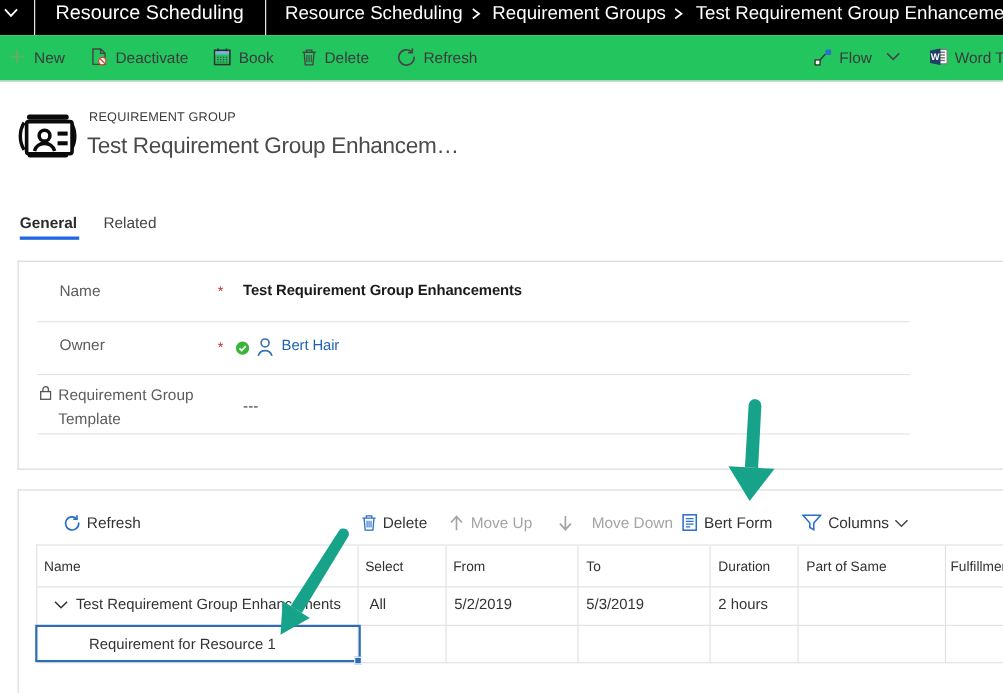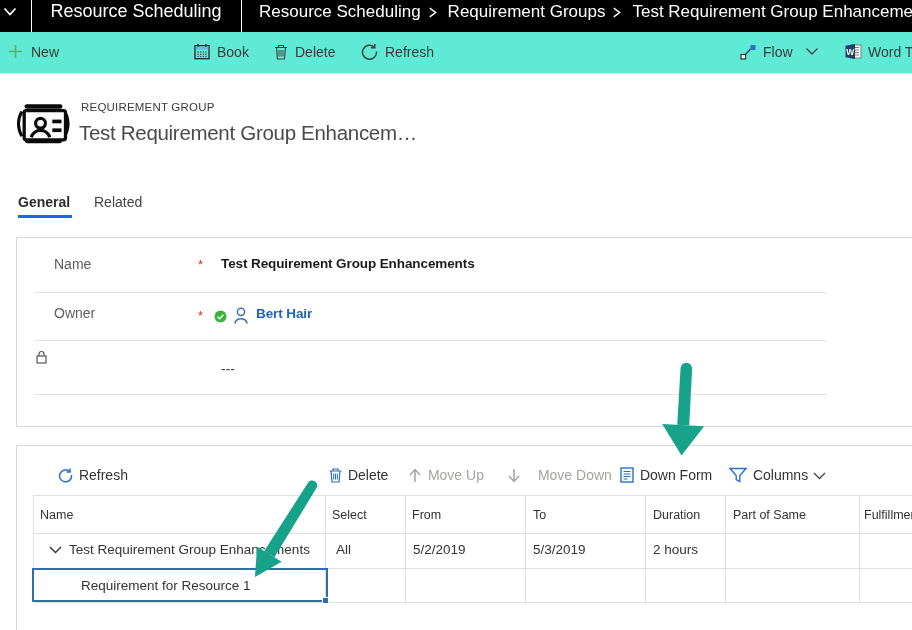--- a/index.html
+++ b/index.html
@@ -7,21 +7,21 @@
   body { font-family:"Liberation Sans", sans-serif; position:relative; }
   .abs { position:absolute; }
 
   
   #topbar { left:0; top:0; width:912px; height:32px; background:#000; color:#fff; }
   #topbar .sep { position:absolute; top:0; width:1px; height:32px; background:#fff; }
   #appname { position:absolute; left:31px; top:0; width:210px; height:32px; line-height:32px; text-align:center; font-size:18px; line-height:22px; color:#fff; }
   #crumbs { position:absolute; left:259px; top:0; height:32px; line-height:23px; font-size:17px; font-weight:normal; color:#fff; white-space:nowrap; }
 
   
-  #cmdbar { left:0; top:32px; width:912px; height:42px; background:#5eead4; border-bottom:1px solid #e2e0de; }
+  #cmdbar { left:0; top:32px; width:912px; height:42px; background:#22c55e; border-bottom:1px solid #e2e0de; }
   .cmd { position:absolute; top:0; height:41px; line-height:41px; font-size:14px; color:#3b3b3b; white-space:nowrap; }
   .cmd svg { vertical-align:middle; margin-top:-3px; }
   .gray { color:#a5a3a1; }
 
   
   #entico { left:14px; top:98px; }
   #entlabel { left:81px; top:101px; font-size:11.5px; color:#3b3b3b; letter-spacing:0.2px; }
   #enttitle { left:79px; top:121px; font-size:20.5px; letter-spacing:-0.3px; color:#4a4a4a; }
 
   
@@ -68,20 +68,26 @@
         <path d="M1.8 1.2 L7.6 5.5 L1.8 9.8" stroke="#fff" stroke-width="1.5" fill="none"></path>
       </svg>Requirement Groups<svg width="9" height="11" viewBox="0 0 9 11" style="margin:0 11px 0 7px;vertical-align:-1px">
         <path d="M1.8 1.2 L7.6 5.5 L1.8 9.8" stroke="#fff" stroke-width="1.5" fill="none"></path>
       </svg>Test Requirement Group Enhancements</div>
 </div>
 
 <div id="cmdbar" class="abs">
   <div class="cmd" style="left:8px"><svg width="15" height="15" viewBox="0 0 15 15">
         <path d="M7.5 1 V14 M1 7.5 H14" stroke="#62ae62" stroke-width="1.7"></path>
       </svg><span style="margin-left:8px">New</span></div>
+  <div class="cmd" style="left:82px"><svg width="16" height="17" viewBox="0 0 16 17">
+        <path d="M2.5 1.5 h7 l4 4 v10 h-11 z" fill="none" stroke="#444" stroke-width="1.3"></path>
+        <path d="M9.5 1.5 v4 h4" fill="none" stroke="#444" stroke-width="1.3"></path>
+        <circle cx="11" cy="12.5" r="3.4" fill="#fff" stroke="#d14836" stroke-width="1.2"></circle>
+        <path d="M8.7 10.2 L13.3 14.8" stroke="#d14836" stroke-width="1.2"></path>
+      </svg><span style="margin-left:7px">Deactivate</span></div>
   <div class="cmd" style="left:194px"><svg width="16" height="17" viewBox="0 0 16 17">
         <rect x="1" y="2.7" width="14" height="13" fill="none" stroke="#2f2f2f" stroke-width="1.4"></rect>
         <rect x="1.8" y="3.5" width="12.4" height="3" fill="#79aede"></rect>
         <path d="M4.2 1 v2.7 M11.8 1 v2.7" stroke="#2f2f2f" stroke-width="1.4"></path>
         <g fill="#4a4a4a">
           <circle cx="4.1" cy="9" r=".75"></circle>
           <circle cx="6.7" cy="9" r=".75"></circle>
           <circle cx="9.3" cy="9" r=".75"></circle>
           <circle cx="11.9" cy="9" r=".75"></circle>
           <circle cx="4.1" cy="11.2" r=".75"></circle>
@@ -145,25 +151,26 @@
   <div class="flabel" style="top:67px">Owner</div>
   <div class="fstar" style="top:70px">*</div>
   <svg class="abs" style="left:197px;top:72px" width="13" height="13" viewBox="0 0 13 13">
       <circle cx="6.5" cy="6.5" r="6" fill="#3cb43c"></circle>
       <path d="M3.7 6.7 L5.7 8.7 L9.4 4.7" stroke="#fff" stroke-width="1.5" fill="none"></path>
     </svg>
   <svg class="abs" style="left:216px;top:69px" width="16" height="17" viewBox="0 0 16 17">
       <circle cx="8" cy="4.8" r="3.6" fill="none" stroke="#3973ae" stroke-width="1.5"></circle>
       <path d="M1.8 16.5 a6.4 6.4 0 0 1 12.4 0" fill="none" stroke="#3973ae" stroke-width="1.5"></path>
     </svg>
-  <div class="abs" style="left:239px;top:68px;font-size:13.5px;font-weight:bold;letter-spacing:-0.1px;color:#1e65b1">Bert Hair</div>
+  <div class="abs" style="left:239px;top:68px;font-size:13.5px;font-weight:normal;letter-spacing:-0.1px;color:#1e65b1">Bert Hair</div>
   <svg class="abs" style="left:19px;top:112px" width="11" height="14" viewBox="0 0 11 14">
       <rect x="1" y="6" width="9" height="7" fill="none" stroke="#555" stroke-width="1.2"></rect>
       <path d="M3 6 V4 a2.5 2.5 0 0 1 5 0 V6" fill="none" stroke="#555" stroke-width="1.2"></path>
     </svg>
+  <div class="flabel" style="left:36px;top:111px;width:130px;line-height:21px">Requirement Group Template</div>
   <div class="abs" style="left:204px;top:123px;font-size:14px;color:#444">---</div>
 </div>
 
 <div id="sec2" class="abs">
   <div class="g" style="left:40px;top:21px"><svg width="16" height="16" viewBox="0 0 16 16" style="vertical-align:-3px">
         <path d="M12.8 4.6 A6 6 0 1 0 14.5 8" fill="none" stroke="#2a6fc9" stroke-width="1.5"></path>
         <path d="M13 1.5 v3.4 h-3.4" fill="none" stroke="#2a6fc9" stroke-width="1.5"></path>
       </svg> <span style="margin-left:2px">Refresh</span></div>
   <div class="g" style="left:312px;top:21px"><svg width="13" height="15" viewBox="0 0 13 15" style="vertical-align:-3px">
         <path d="M.5 3 h12 M4 3 v-2 h5 v2 M2 3 l1 11 h7 l1-11" fill="none" stroke="#2a6fc9" stroke-width="1.2"></path>
@@ -171,21 +178,21 @@
       </svg> <span style="margin-left:2px">Delete</span></div>
   <div class="g gray" style="left:391px;top:21px"><svg width="14" height="15" viewBox="0 0 14 15" style="vertical-align:-3px">
         <path d="M7 14 V2 M2 7 L7 1.5 L12 7" fill="none" stroke="#a5a3a1" stroke-width="1.5"></path>
       </svg> <span style="margin-left:2px">Move Up</span></div>
   <div class="g gray" style="left:490px;top:21px"><svg width="14" height="15" viewBox="0 0 14 15" style="vertical-align:-3px">
         <path d="M7 1 V13 M2 8 L7 13.5 L12 8" fill="none" stroke="#a5a3a1" stroke-width="1.5"></path>
       </svg> <span style="margin-left:13px">Move Down</span></div>
   <div class="g" style="left:603px;top:21px"><svg width="14" height="16" viewBox="0 0 14 16" style="vertical-align:-3px">
         <rect x="1" y="1" width="12" height="14" fill="none" stroke="#2a6fc9" stroke-width="1.4"></rect>
         <path d="M3.5 4.5 h7 M3.5 7 h7 M3.5 9.5 h7 M3.5 12 h4" stroke="#2a6fc9" stroke-width="1.1"></path>
-      </svg> <span style="margin-left:2px">Down Form</span></div>
+      </svg> <span style="margin-left:2px">Bert Form</span></div>
   <div class="g" style="left:712px;top:21px"><svg width="18" height="16" viewBox="0 0 18 16" style="vertical-align:-3px">
         <path d="M1 1.5 h16 l-6.2 7 v6 l-3.6 -2 v-4 z" fill="none" stroke="#2a6fc9" stroke-width="1.4"></path>
       </svg> <span style="margin-left:2px">Columns</span><svg style="margin-left:5px" width="13" height="8" viewBox="0 0 13 8">
         <path d="M1 1 L6.5 6.5 L12 1" stroke="#444" stroke-width="1.3" fill="none"></path>
       </svg></div>
 
   <div id="grid">
     <div class="vline" style="left:291px"></div>
     <div class="vline" style="left:371px"></div>
     <div class="vline" style="left:491px"></div>

